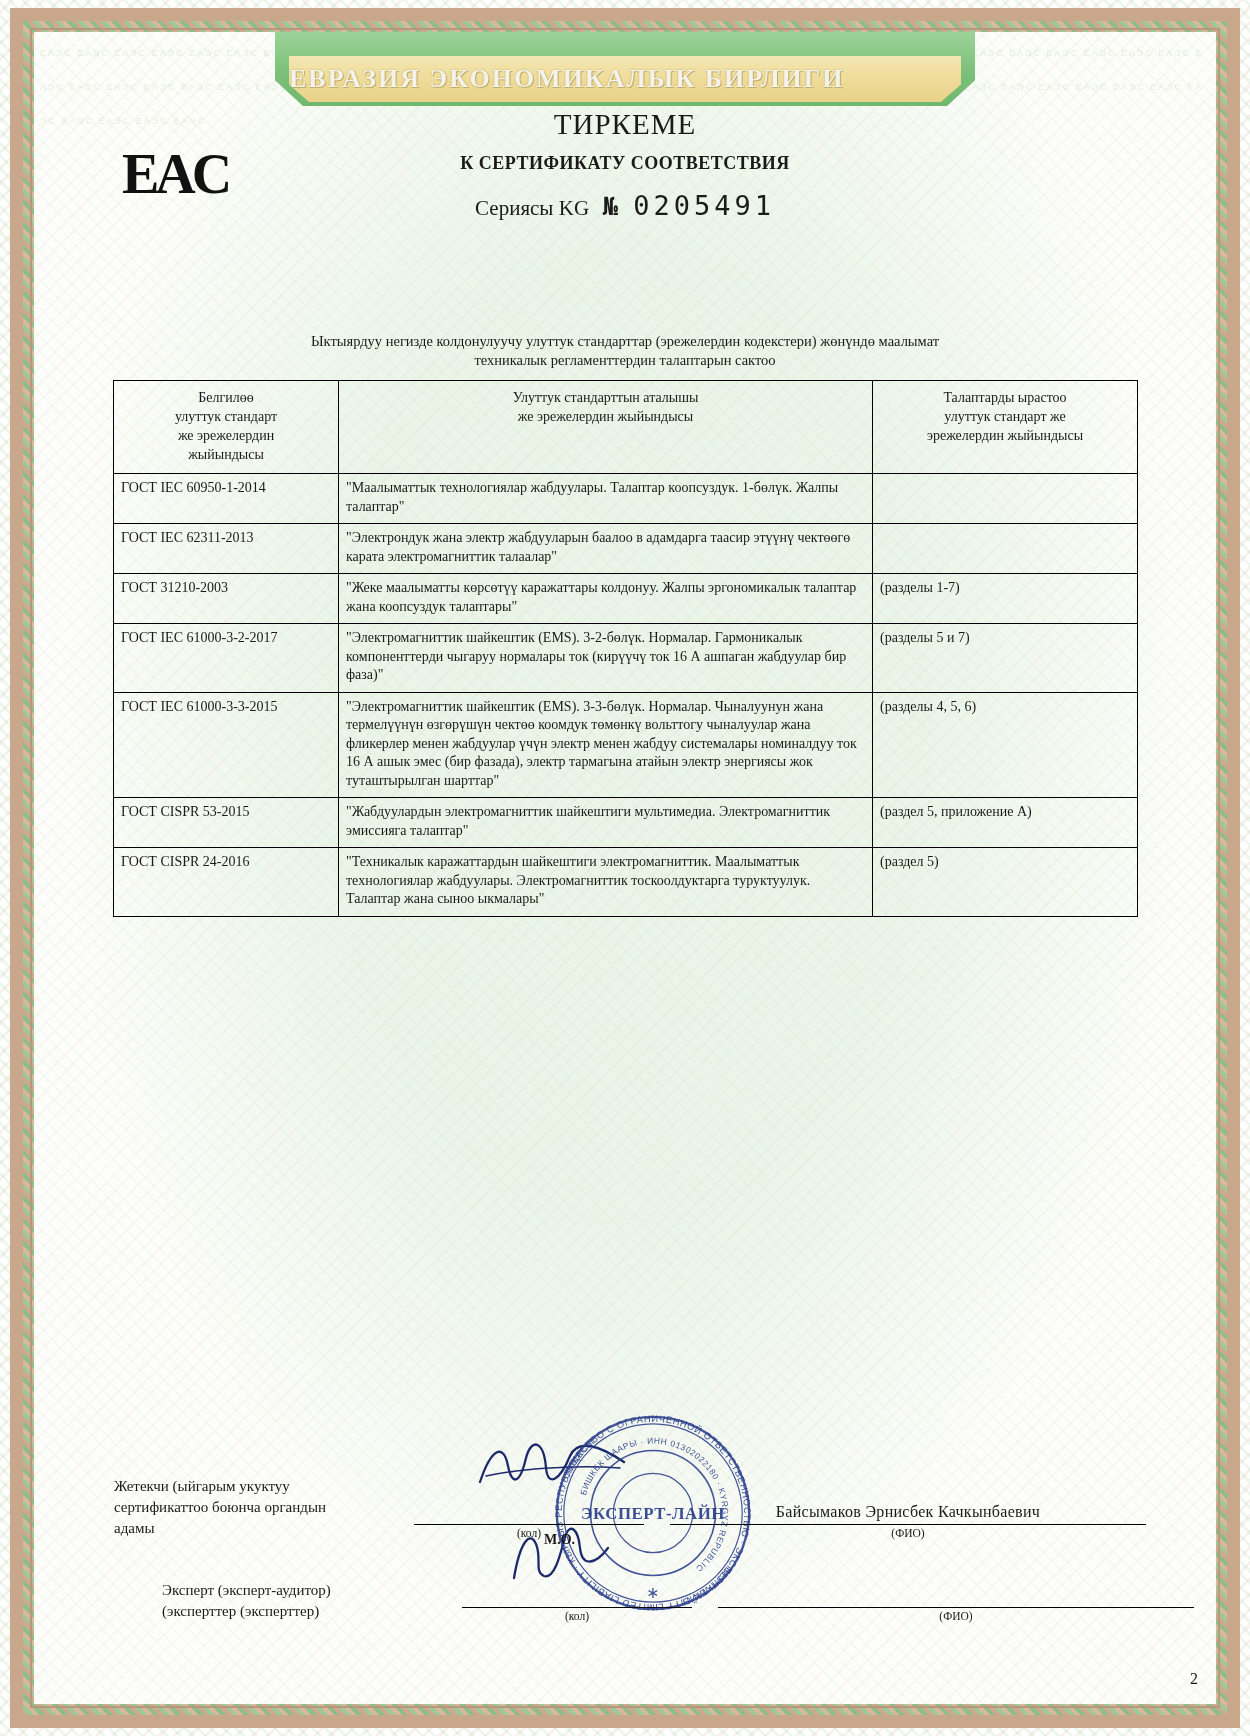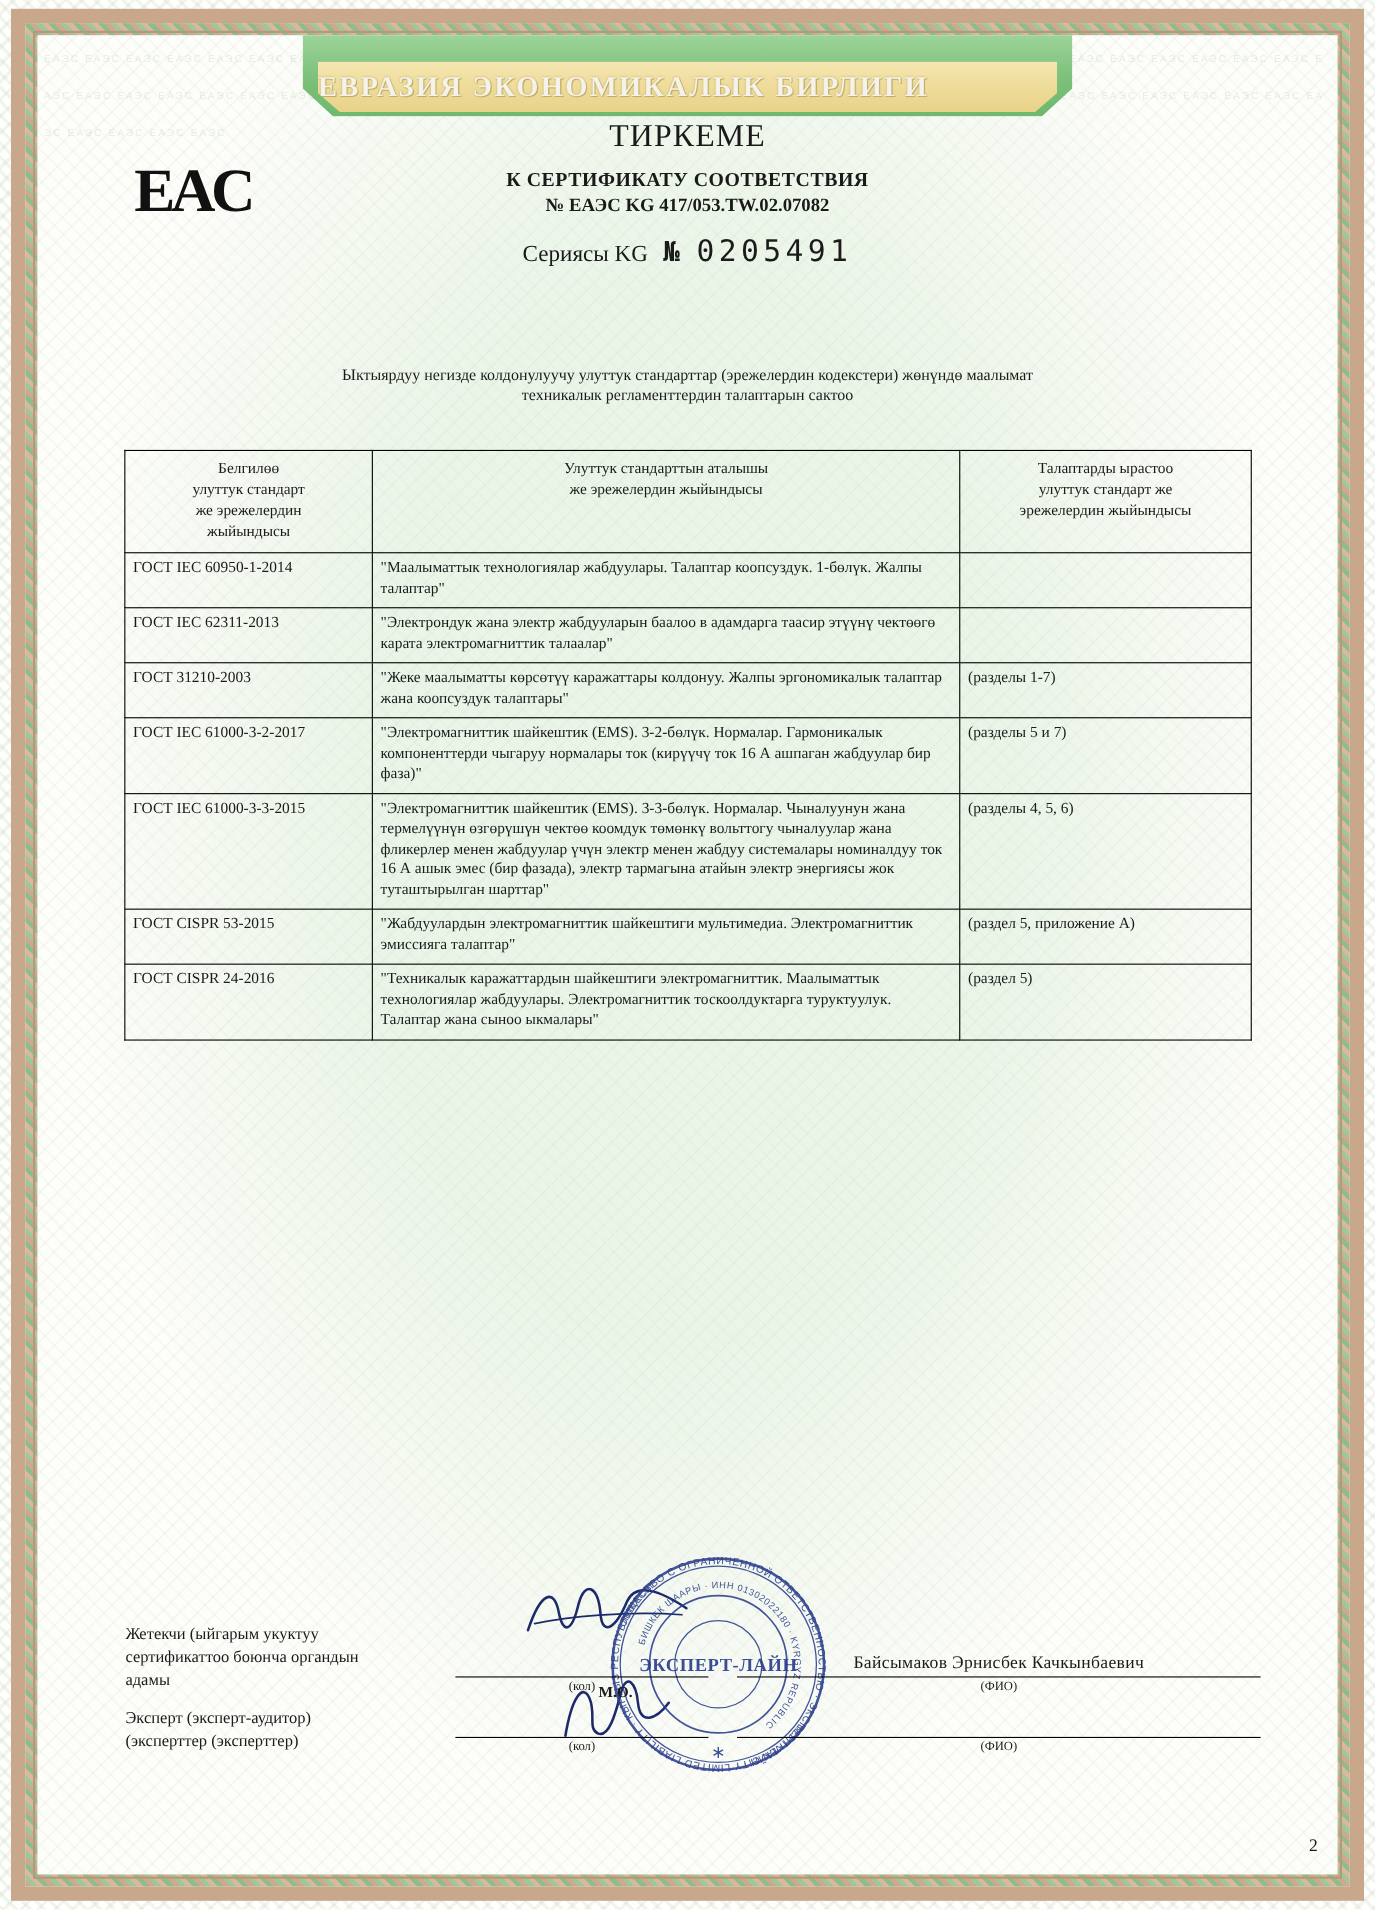--- a/index.html
+++ b/index.html
@@ -163,21 +163,21 @@
     text-align: center;
     font-size: 14.5px;
     line-height: 19px;
   }
 
   
   .tbl-wrap {
     position: absolute;
     left: 79px;
     right: 78px;
-    top: 377px;
+    top: 348px;
   }
   table.std {
     width: 100%;
     border-collapse: collapse;
     font-size: 14px;
   }
   table.std th, table.std td {
     border: 1px solid #000;
     vertical-align: top;
     padding: 5px 7px 7px 7px;
@@ -201,21 +201,21 @@
     bottom: 60px;
     height: 230px;
   }
   .sig-row {
     position: absolute;
     display: flex;
     align-items: flex-end;
     width: 100%;
   }
   .sig-row.r1 { top: 62px; }
-  .sig-row.r2 { top: 138px; }
+  .sig-row.r2 { top: 166px; margin-left: 48px; }
   .sig-role {
     width: 280px;
     font-size: 15px;
     line-height: 21px;
   }
   .sig-line-wrap {
     width: 230px;
     margin-left: 20px;
     text-align: center;
   }
@@ -290,21 +290,20 @@
       <div class="banner-plate">
         <span class="banner-text">ЕВРАЗИЯ ЭКОНОМИКАЛЫК БИРЛИГИ</span>
       </div>
     </div>
 
     <div class="eac">EAC</div>
 
     <div class="title-block">
       <div class="t-main">ТИРКЕМЕ</div>
       <div class="t-sub1">К СЕРТИФИКАТУ СООТВЕТСТВИЯ</div>
-      <div class="t-sub2">№ ЕАЭС KG 417/053.TW.02.07082</div>
       <div class="series-row">
         <span class="series-label">Сериясы KG</span>
         <span class="series-no">№</span>
         <span class="series-num">0205491</span>
       </div>
     </div>
 
     <div class="intro">
       <div>Ыктыярдуу негизде колдонулуучу улуттук стандарттар (эрежелердин кодекстери) жөнүндө маалымат</div>
       <div>техникалык регламенттердин талаптарын сактоо</div>

